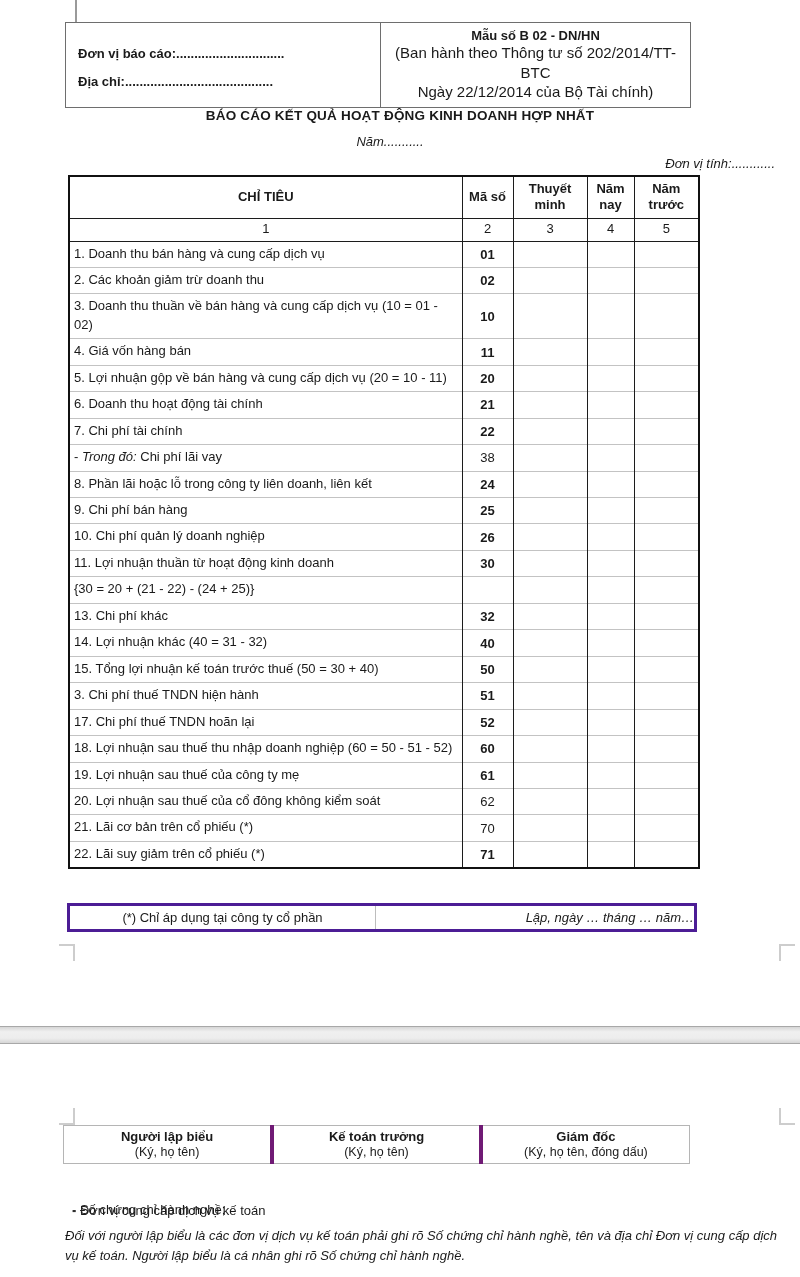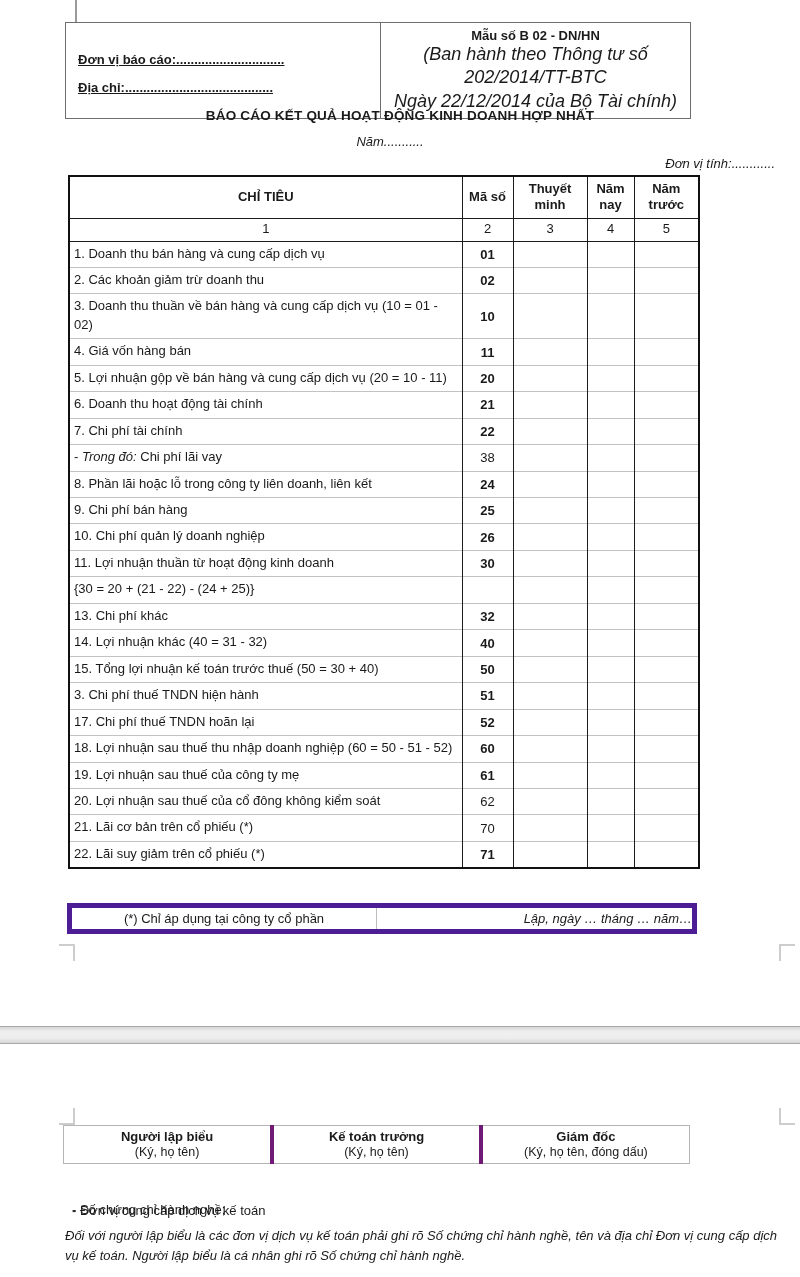--- a/index.html
+++ b/index.html
@@ -8,26 +8,26 @@
     position:relative; width:800px; height:1277px; background:#fff;
     font-family:"Liberation Sans","DejaVu Sans",sans-serif;
     color:#1a1a1a; font-size:13px; overflow:hidden;
   }
   
   .header-table {
     position:absolute; left:65px; top:22px; width:625px;
     border-collapse:collapse; table-layout:fixed;
   }
   .header-table td { border:1px solid #6e6e6e; vertical-align:middle; }
-  .header-table .left-cell { width:315px; padding:15px 10px 9px 12px;text-decoration:underline; }
+  .header-table .left-cell { width:315px; padding:15px 10px 9px 12px; }
   .header-table .left-cell div { font-weight:bold; }
   .header-table .left-cell div + div { margin-top:13px; }
   .header-table .right-cell { width:310px; text-align:center; padding:5px 4px; }
   .form-code { font-weight:bold; }
-  .issued-line { font-size:18px; line-height:1.3;font-style:italic; }
+  .issued-line { font-size:15px; line-height:1.3; }
   
   .doc-title { position:absolute; top:108px; left:0; width:800px; text-align:center;
                font-weight:bold; font-size:13.5px; letter-spacing:.2px; }
   .year-line { position:absolute; top:134px; left:0; width:780px; text-align:center; font-style:italic; }
   .unit-line { position:absolute; top:156px; right:25px; font-style:italic; }
   
   .main-table {
     position:absolute; left:68px; top:175px; width:630px;
     border-collapse:collapse; table-layout:fixed; border:2px solid #111;
   }
@@ -40,21 +40,21 @@
   .main-table thead tr.num-row th { height:23px; font-weight:normal; }
   .main-table tbody td { border-top:1px solid #c3c3c3; vertical-align:middle; }
   .main-table tbody tr:first-child td { border-top:none; }
   .main-table td.lbl { padding:3px 4px 4px 4px; line-height:1.42; }
   .main-table td.code { text-align:center; }
   .main-table td.code.b { font-weight:bold; }
   .it { font-style:italic; }
   
   .footnote-table {
     position:absolute; left:67px; top:903px; width:630px;
-    border-collapse:collapse; table-layout:fixed; border:5px solid #4c1d95;
+    border-collapse:collapse; table-layout:fixed; border:3px solid #4c1d95;
   }
   .footnote-table td { height:26px; text-align:center; vertical-align:middle; }
   .footnote-table .fn-left { width:307px; }
   .footnote-table .fn-right { border-left:1px solid #bdbdbd; font-style:italic;text-align:right; }
   
   .mark-h { position:absolute; height:2px; background:#cdcdcd; }
   .mark-v { position:absolute; width:2px; background:#cdcdcd; }
   .mark-v.dark { background:#9a9a9a; }
   .page-break-band {
     position:absolute; left:0; top:1026px; width:800px; height:18px;

